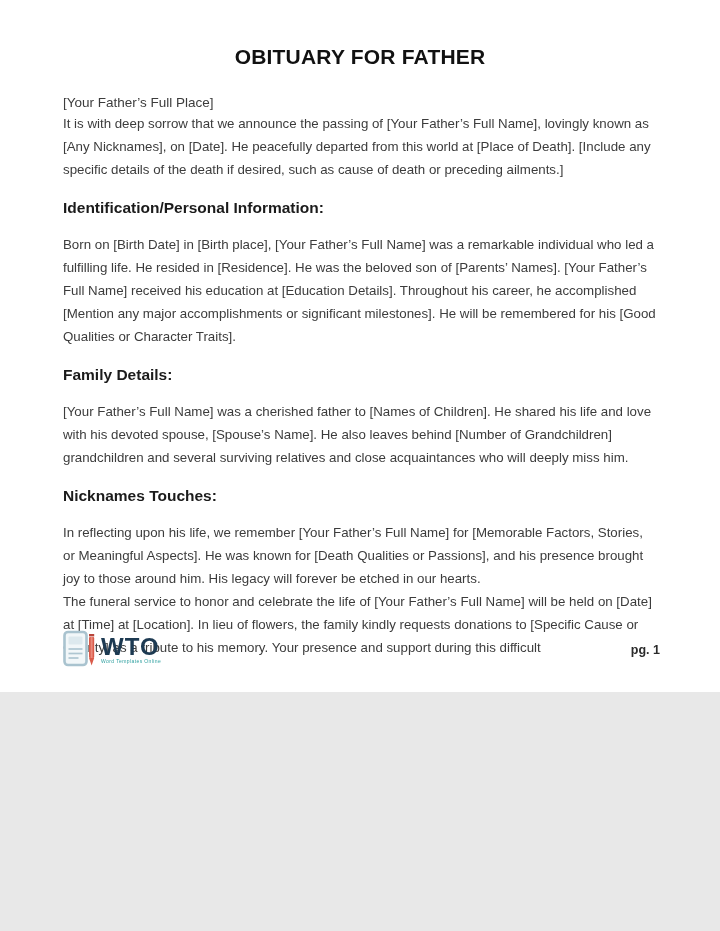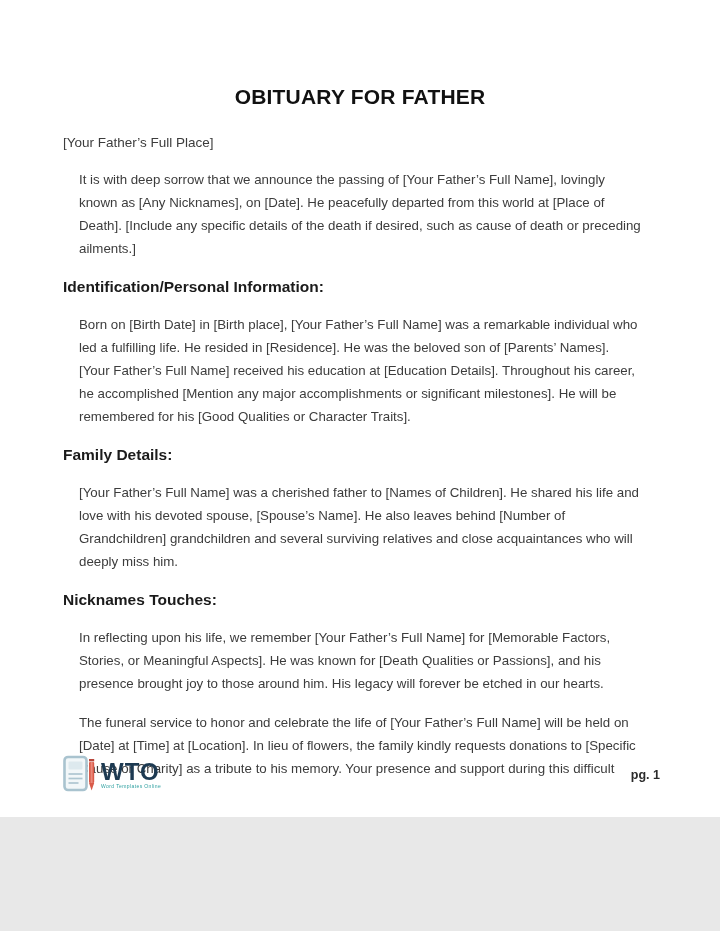--- a/index.html
+++ b/index.html
@@ -5,25 +5,25 @@
   * { box-sizing: border-box; margin: 0; padding: 0; }
 
   html, body {
     background: #e8e8e8;
     font-family: "Liberation Sans", "DejaVu Sans", sans-serif;
   }
 
   .page {
     position: relative;
     width: 720px;
-    height: 817px;
+    height: 692px;
     margin: 0 auto;
     background: #ffffff;
     color: #3c3c3c;
-    padding: 84px 63px 0 63px;
+    padding: 44px 63px 0 63px;
     overflow: hidden;
   }
 
   .doc-title {
     font-size: 21px;
     line-height: 26px;
     font-weight: 700;
     color: #111111;
     text-align: center;
     letter-spacing: 0.2px;
@@ -43,21 +43,21 @@
     font-weight: 700;
     color: #1b1b1b;
     margin: 17px 0 15px 0;
   }
 
   .section p {
     font-size: 13.3px;
     line-height: 23px;
     color: #3c3c3c;
     max-width: 596px;
-    margin: 16px;
+    margin: 0;
   }
 
   .footer {
     position: absolute;
     left: 63px;
     right: 60px;
     bottom: 18px;
     height: 48px;
     display: flex;
     align-items: center;

